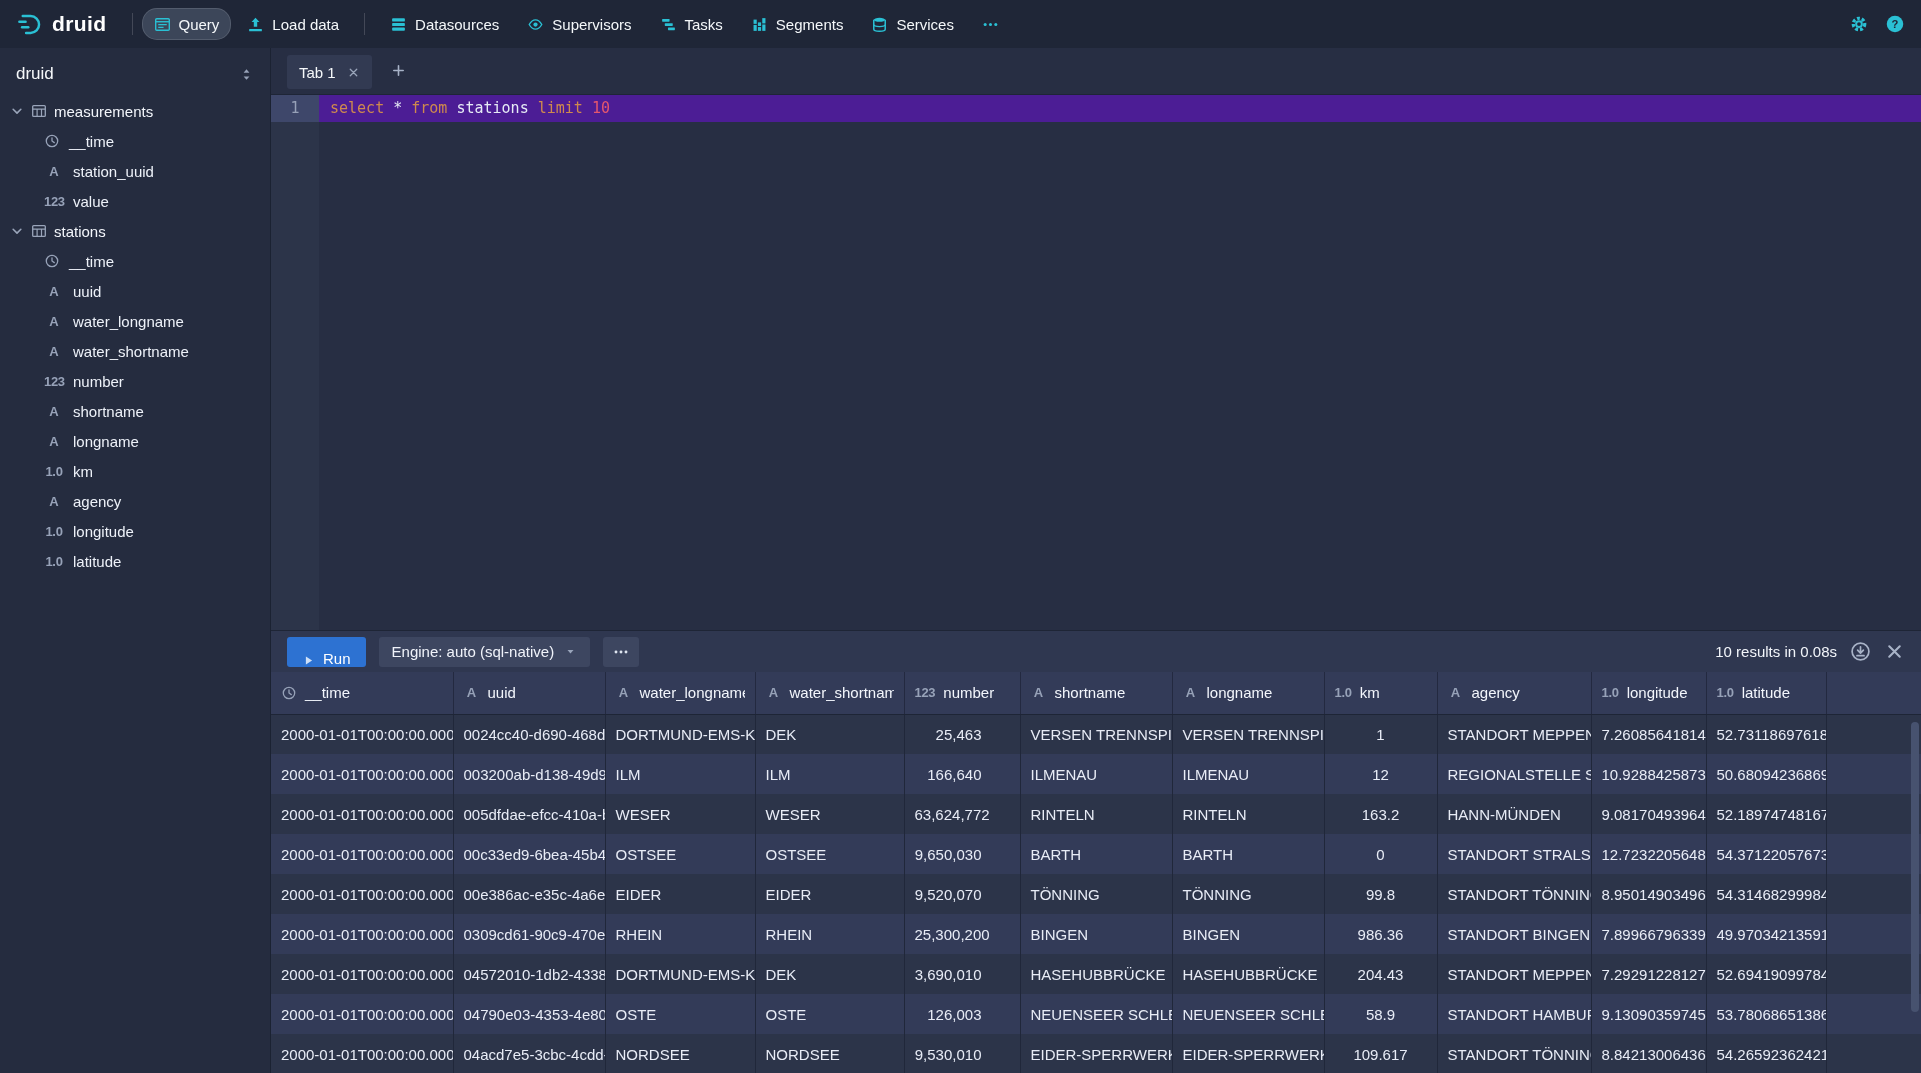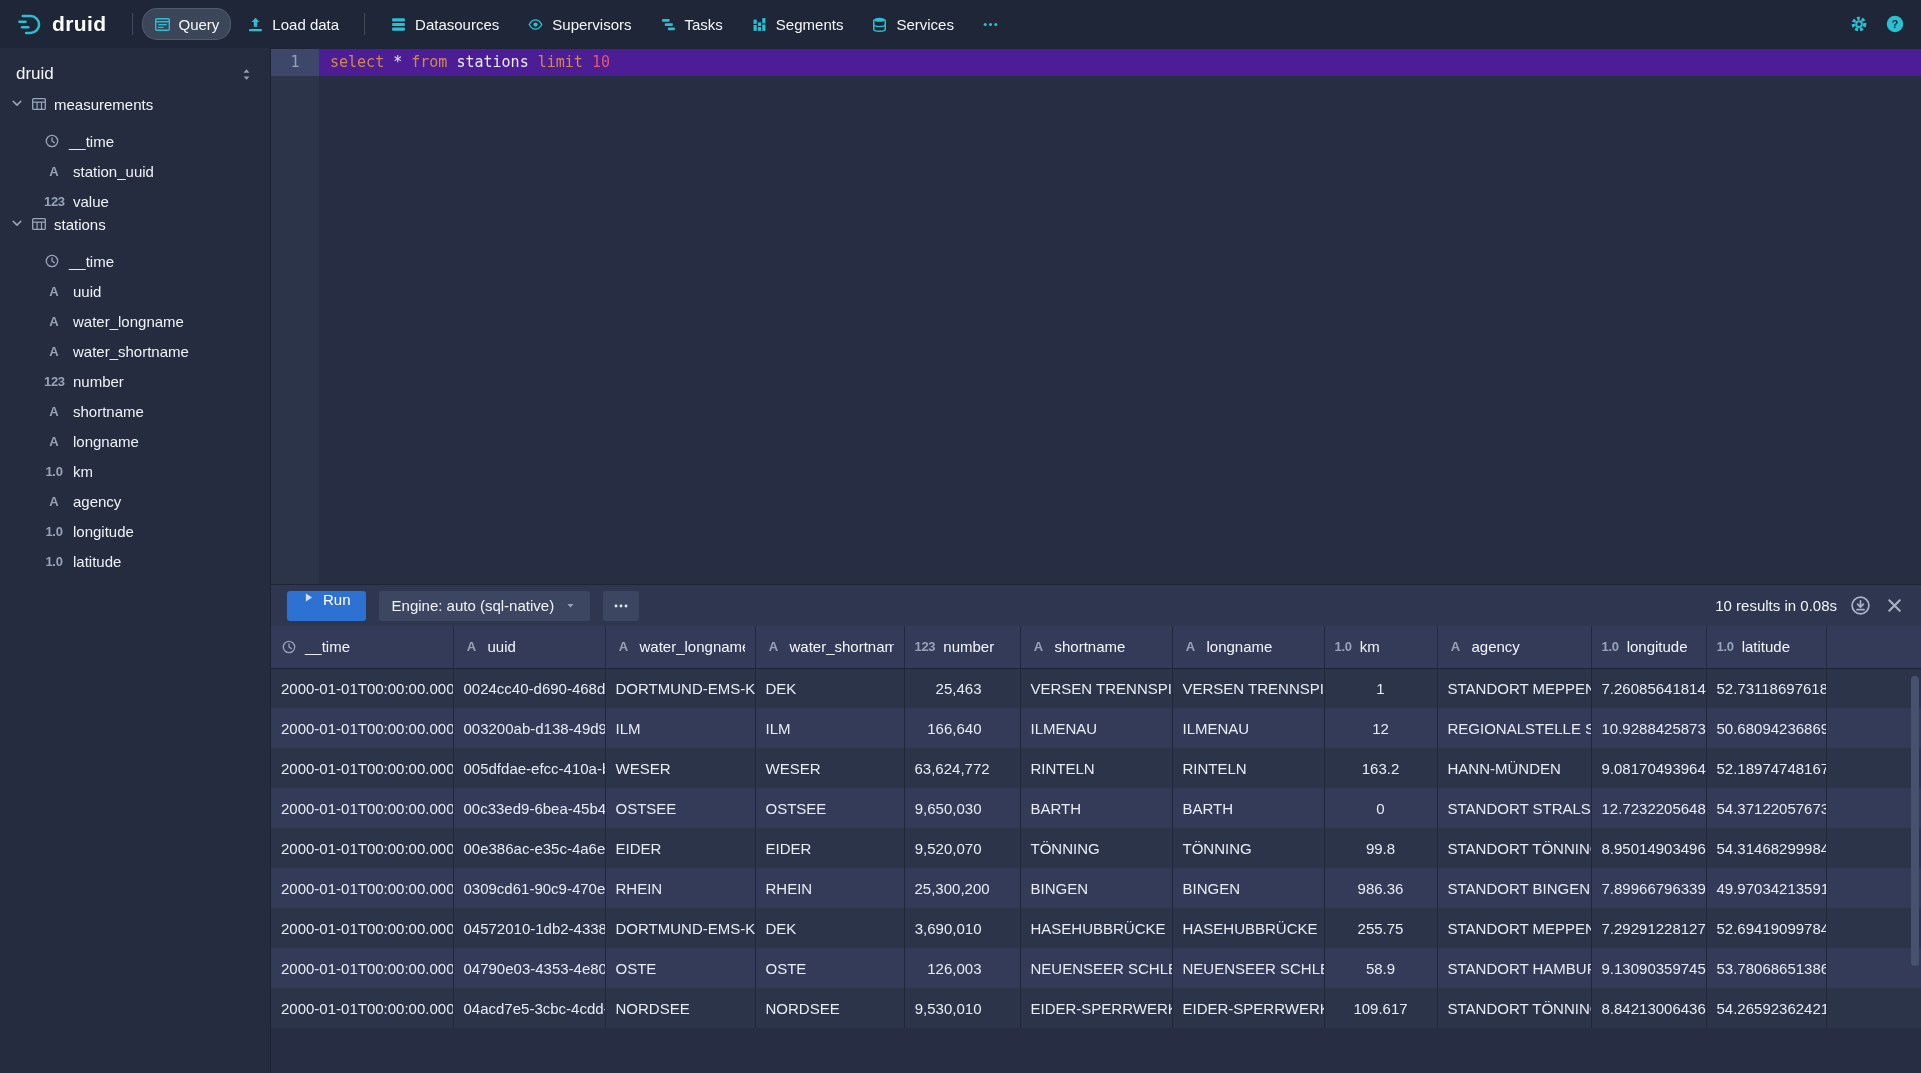--- a/index.html
+++ b/index.html
@@ -28,21 +28,21 @@
   .nav-icon-btn { width:20px; height:20px; background:none; border:none; color:var(--icon-cyan,#2ac0d4); }
 
   
   .content { display:flex; height:1025px; }
 
   
   .sidebar { width:271px; flex:none; background:#252c3f; border-right:1px solid #1b2232; overflow:hidden; }
   .sidebar-header { display:flex; align-items:center; justify-content:space-between;
                     padding:16px 16px 12px 16px; font-size:17px; color:#f5f8fa; }
   .sidebar-header .icon { width:15px; height:15px; color:#97a2b8; }
-  .tree-root { display:flex; align-items:flex-start; gap:7px; height:30px; padding:0 10px; font-size:15px; color:#f3f6fb; cursor:pointer; }
+  .tree-root { display:flex; align-items:center; gap:7px; height:30px; padding:0 10px; font-size:15px; color:#f3f6fb; cursor:pointer; }
   .tree-root .chev { width:14px; height:14px; color:#9aa5ba; }
   .tree-root .tbl  { width:16px; height:16px; color:#9aa5ba; }
   .tree-leaf { display:flex; align-items:center; gap:9px; height:30px; padding-left:44px; font-size:15px; color:#eef2f9; cursor:pointer; }
   .tglyph { width:20px; flex:none; text-align:center; color:#97a2b8; font-weight:700; }
   .tglyph.a   { font-size:13px; font-weight:600; }
   .tglyph.num { font-size:13px;  letter-spacing:-.3px; }
   .tglyph.icon { width:16px; height:16px; color:#97a2b8; }
 
   
   .main { flex:1; min-width:0; display:flex; flex-direction:column; background:#272e43; }
@@ -60,21 +60,21 @@
   .line-no { height:27px; line-height:27px; background:#3e476a; }
   .code { flex:1; min-width:0; color:#e6ebf5; cursor:text; }
   .code .line.current { height:27px; line-height:27px; background:#4c1d95; padding-left:11px; white-space:pre; }
   .tk-kw    { color:var(--kw,#cf8a4d); }
   .tk-plain { color:#e6ebf5; }
   .tk-num   { color:var(--numlit,#e4566e); }
 
   
   .runbar { height:42px; flex:none; background:#2f3750; border-top:1px solid #1e2536;
             display:flex; align-items:center; gap:13px; padding:0 16px; }
-  .run-btn { display:flex; align-items:flex-start; gap:8px; height:30px; padding:0 15px;
+  .run-btn { display:flex; align-items:flex-end; gap:8px; height:30px; padding:0 15px;
              background:var(--accent,#2d72d2); color:#fff; font-size:15px; border:none; border-radius:3px; }
   .run-btn .icon { width:13px; height:13px; color:#cfe0f7; }
   .engine-btn { display:flex; align-items:center; gap:10px; height:30px; padding:0 13px;
                 background:#3d4660; color:#f0f3fa; font-size:15px; border:none; border-radius:3px; }
   .engine-btn .icon { width:13px; height:13px; color:#9aa5bb; }
   .more-btn { width:36px; height:30px; display:flex; align-items:center; justify-content:center;
               background:#3d4660; border:none; border-radius:3px; color:#dfe5f0; }
   .more-btn .icon { width:16px; height:16px; }
   .runbar .spacer { flex:1; }
   .status { font-size:15px; color:#f2f5fa; }
@@ -319,20 +319,37 @@
           </div>
           <div class="tree-leaf">
             <span class="tglyph num">1.0</span>
             <span>latitude</span>
           </div>
         </div>
     </aside>
 
     <main class="main">
 
+      <div class="tabbar">
+        <div class="tab">
+          <span>Tab 1</span>
+          <span class="icon close">
+              <svg viewBox="0 0 16 16">
+                <path d="M4 4l8 8M12 4l-8 8" fill="none" stroke="currentColor" stroke-width="1.6" stroke-linecap="round"></path>
+              </svg>
+            </span>
+        </div>
+        <button class="tab-add">
+          <span class="icon">
+              <svg viewBox="0 0 16 16">
+                <path d="M8 3v10M3 8h10" fill="none" stroke="currentColor" stroke-width="1.7" stroke-linecap="round"></path>
+              </svg>
+            </span>
+        </button>
+      </div>
 
       <div class="editor">
         <div class="gutter">
           <div class="line-no">1</div>
         </div>
         <div class="code">
           <div class="line current" id="code-line"><span class="tk-kw">select </span><span class="tk-plain">* </span><span class="tk-kw">from </span><span class="tk-plain">stations </span><span class="tk-kw">limit </span><span class="tk-num">10</span></div>
         </div>
       </div>
 
@@ -556,21 +573,21 @@
                 <td class="filler"></td>
               </tr>
               <tr>
                 <td>2000-01-01T00:00:00.000Z</td>
                 <td>04572010-1db2-4338-</td>
                 <td>DORTMUND-EMS-KANAL</td>
                 <td>DEK</td>
                 <td class="al-right">3,690,010</td>
                 <td>HASEHUBBRÜCKE</td>
                 <td>HASEHUBBRÜCKE</td>
-                <td class="al-center">255.75</td>
+                <td class="al-center">204.43</td>
                 <td>STANDORT MEPPEN</td>
                 <td>7.2929122812721</td>
                 <td>52.6941909978431</td>
                 <td class="filler"></td>
               </tr>
               <tr>
                 <td>2000-01-01T00:00:00.000Z</td>
                 <td>04790e03-4353-4e80-</td>
                 <td>OSTE</td>
                 <td>OSTE</td>

